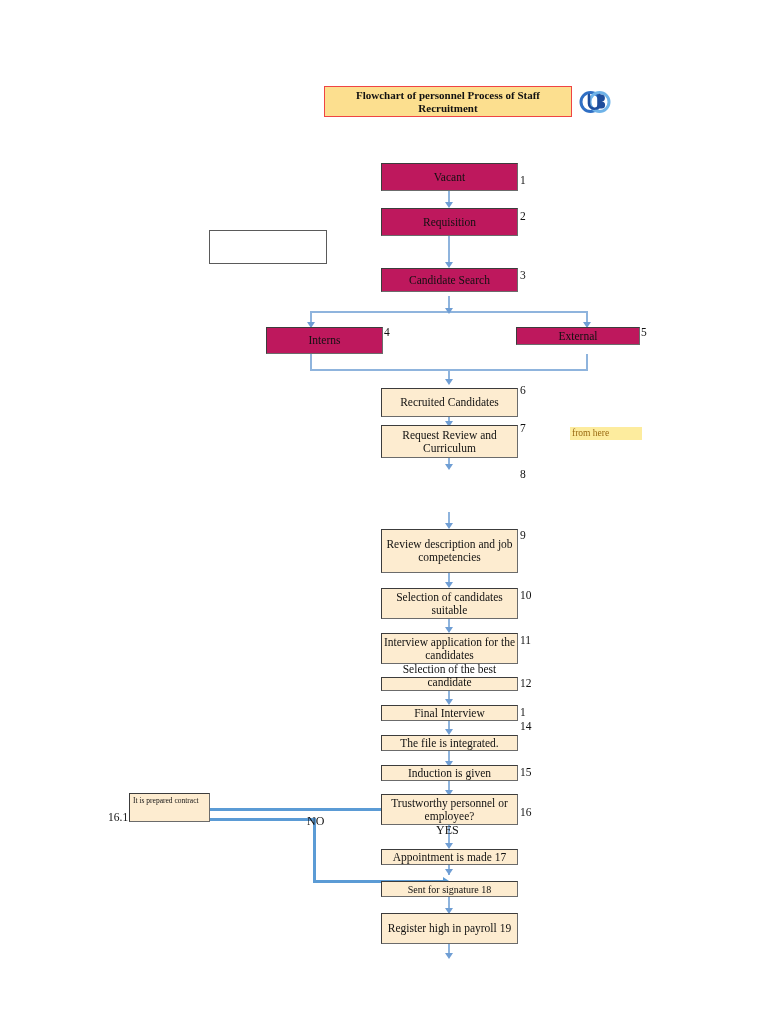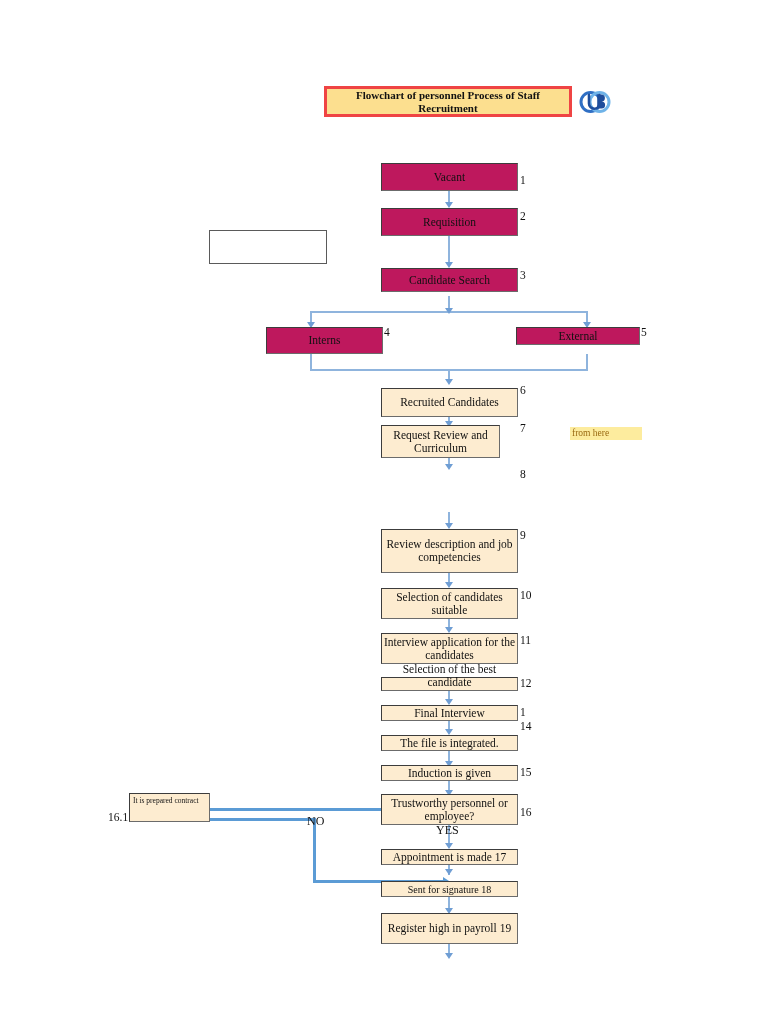--- a/index.html
+++ b/index.html
@@ -36,21 +36,21 @@
     color:#111111;
     z-index:7;
     font-family:"Liberation Serif", serif;
   }
 
   
   #header-box{
     position:absolute;
     left:324px;top:86px;width:248px;height:31px;
     box-sizing:border-box;
-    border:3px solid #ef4444;
+    border:1px solid #ef4444;
     background:#fcdf8f;
     display:flex;align-items:center;justify-content:center;
     text-align:center;
     font-weight:bold;font-size:11px;line-height:13px;color:#111;
     z-index:6;
   }
   #logo{
     position:absolute;left:578px;top:85px;width:34px;height:34px;z-index:7;
   }
 
@@ -155,21 +155,21 @@
   <div class="vline" style="left:448px;top:369px;height:11px;"></div>
   <div class="arrow-d" style="left:444.5px;top:379px;"></div>
 
   <div class="node light" style="left:381px;top:388px;width:137px;height:29px;">
     <span>Recruited  Candidates</span>
   </div>
   <div class="num" style="left:520px;top:384px;">6</div>
   <div class="vline" style="left:448px;top:417px;height:6px;"></div>
   <div class="arrow-d" style="left:444.5px;top:421px;"></div>
 
-  <div class="node light" style="left:381px;top:425px;width:119px;height:33px;">
+  <div class="node light" style="left:381px;top:425px;width:137px;height:33px;">
     <span>Request Review and Curriculum</span>
   </div>
   <div class="num" style="left:520px;top:422px;">7</div>
   <div id="from-here">
     <span>from here</span>
   </div>
   <div class="vline" style="left:448px;top:458px;height:8px;"></div>
   <div class="arrow-d" style="left:444.5px;top:464px;"></div>
 
   <div class="num" style="left:520px;top:468px;">8</div>

